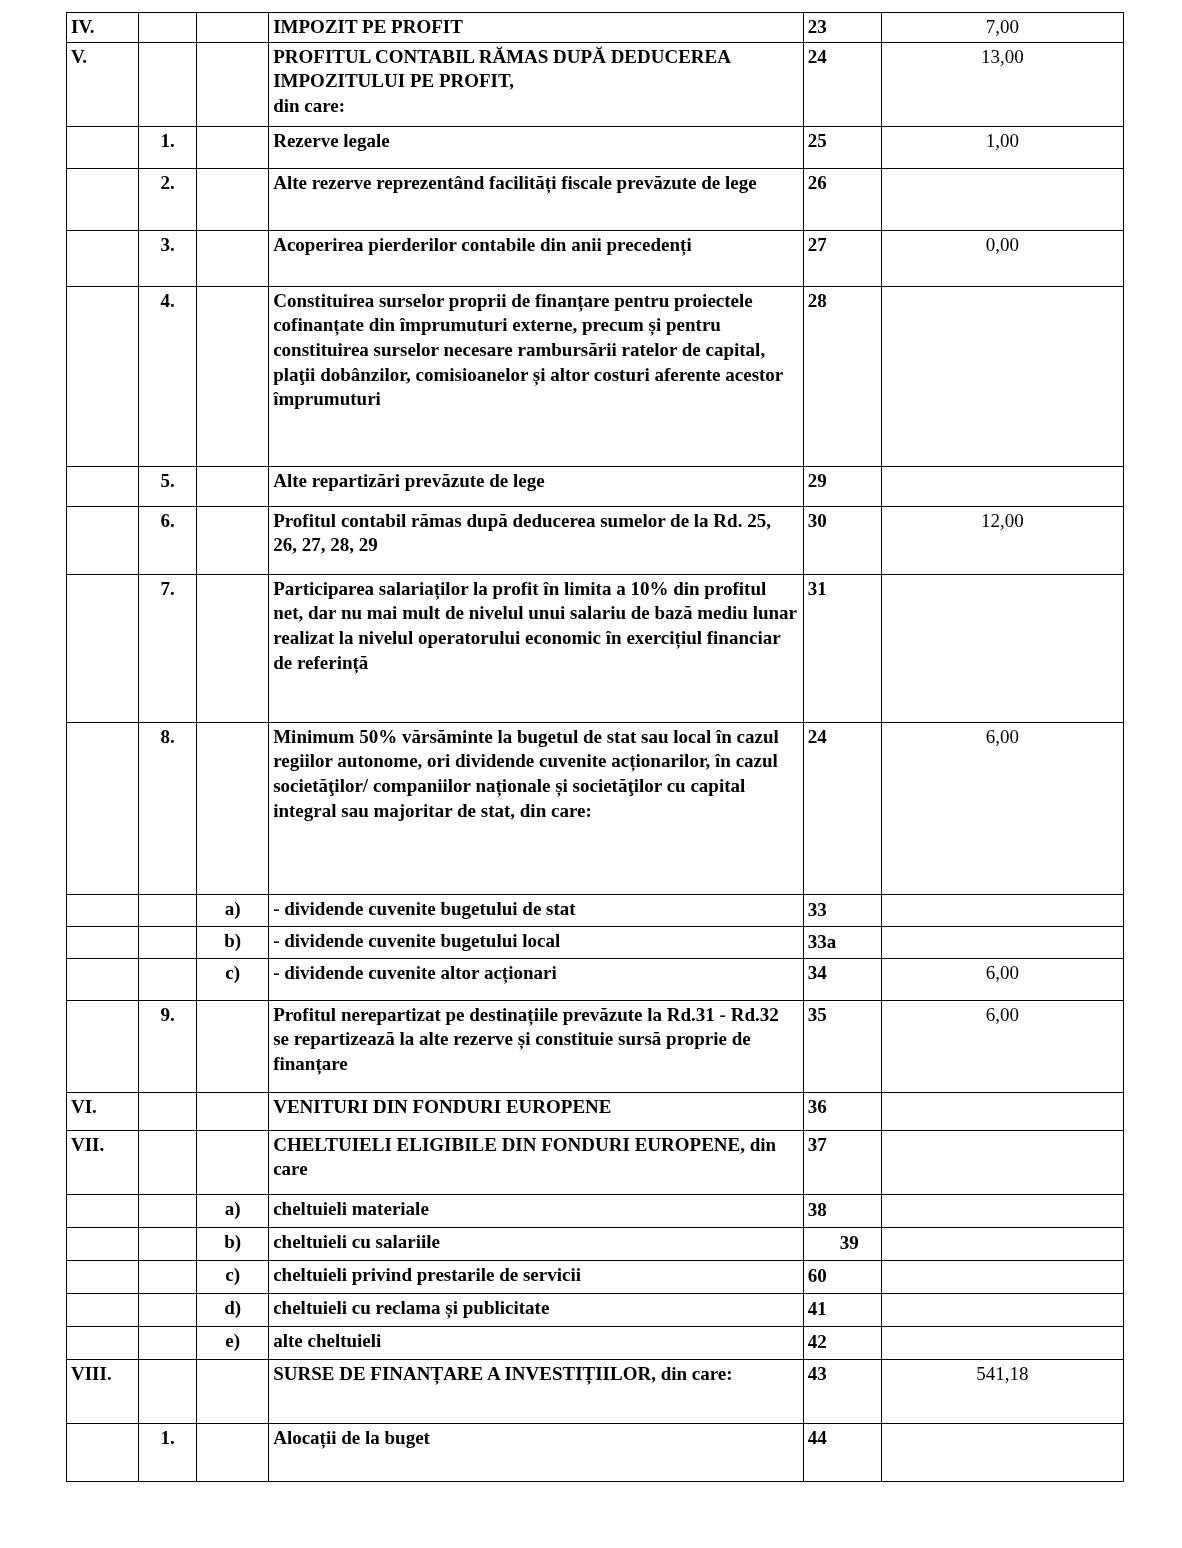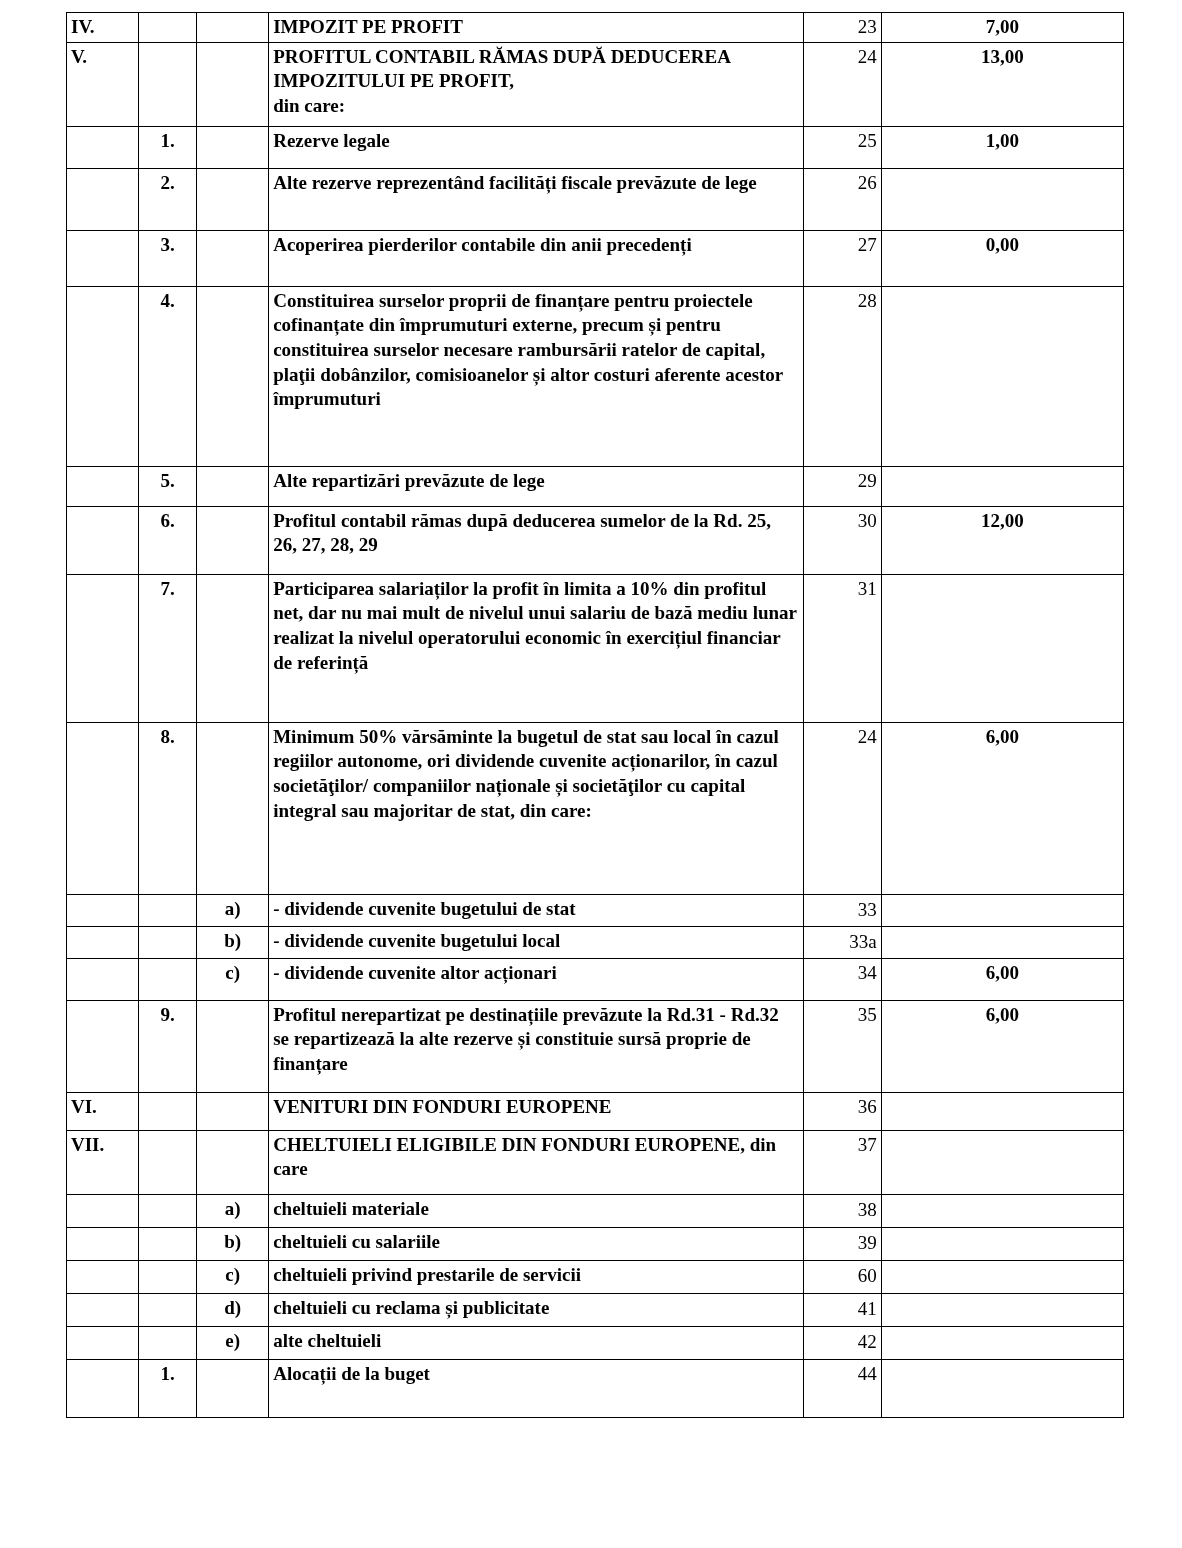--- a/index.html
+++ b/index.html
@@ -52,29 +52,29 @@
   .lettercell {
     text-align: center;
     font-weight: bold;
     vertical-align: middle;
   }
   .label {
     font-weight: bold;
     padding-left: 8px;
   }
   .rd {
-    text-align: right;
+    text-align: left;
     vertical-align: bottom;
-    font-weight: normal;
+    font-weight: bold;
     padding-bottom: 3px;
   }
   .val {
     text-align: center;
     vertical-align: bottom;
-    font-weight: bold;
+    font-weight: normal;
     padding-bottom: 3px;
     padding-right: 26px;
   }
   .caps {
     font-weight: bold;
   }
   .thin td { padding-top: 1px; padding-bottom: 1px; }
 </style>
 </head>
 <body>
@@ -274,20 +274,28 @@
 
       <tr class="thin" style="height:33px;">
         <td class="roman"></td>
         <td class="numcell"></td>
         <td class="lettercell">e)</td>
         <td class="label">alte cheltuieli</td>
         <td class="rd" style="vertical-align:middle;">42</td>
         <td class="val"></td>
       </tr>
 
+      <tr style="height:64px;">
+        <td class="roman">VIII.</td>
+        <td class="numcell"></td>
+        <td class="lettercell"></td>
+        <td class="label caps">SURSE DE FINANȚARE A INVESTIȚIILOR, din care:</td>
+        <td class="rd">43</td>
+        <td class="val">541,18</td>
+      </tr>
 
       <tr style="height:58px;">
         <td class="roman"></td>
         <td class="numcell">1.</td>
         <td class="lettercell"></td>
         <td class="label">Alocații de la buget</td>
         <td class="rd">44</td>
         <td class="val"></td>
       </tr>
 

